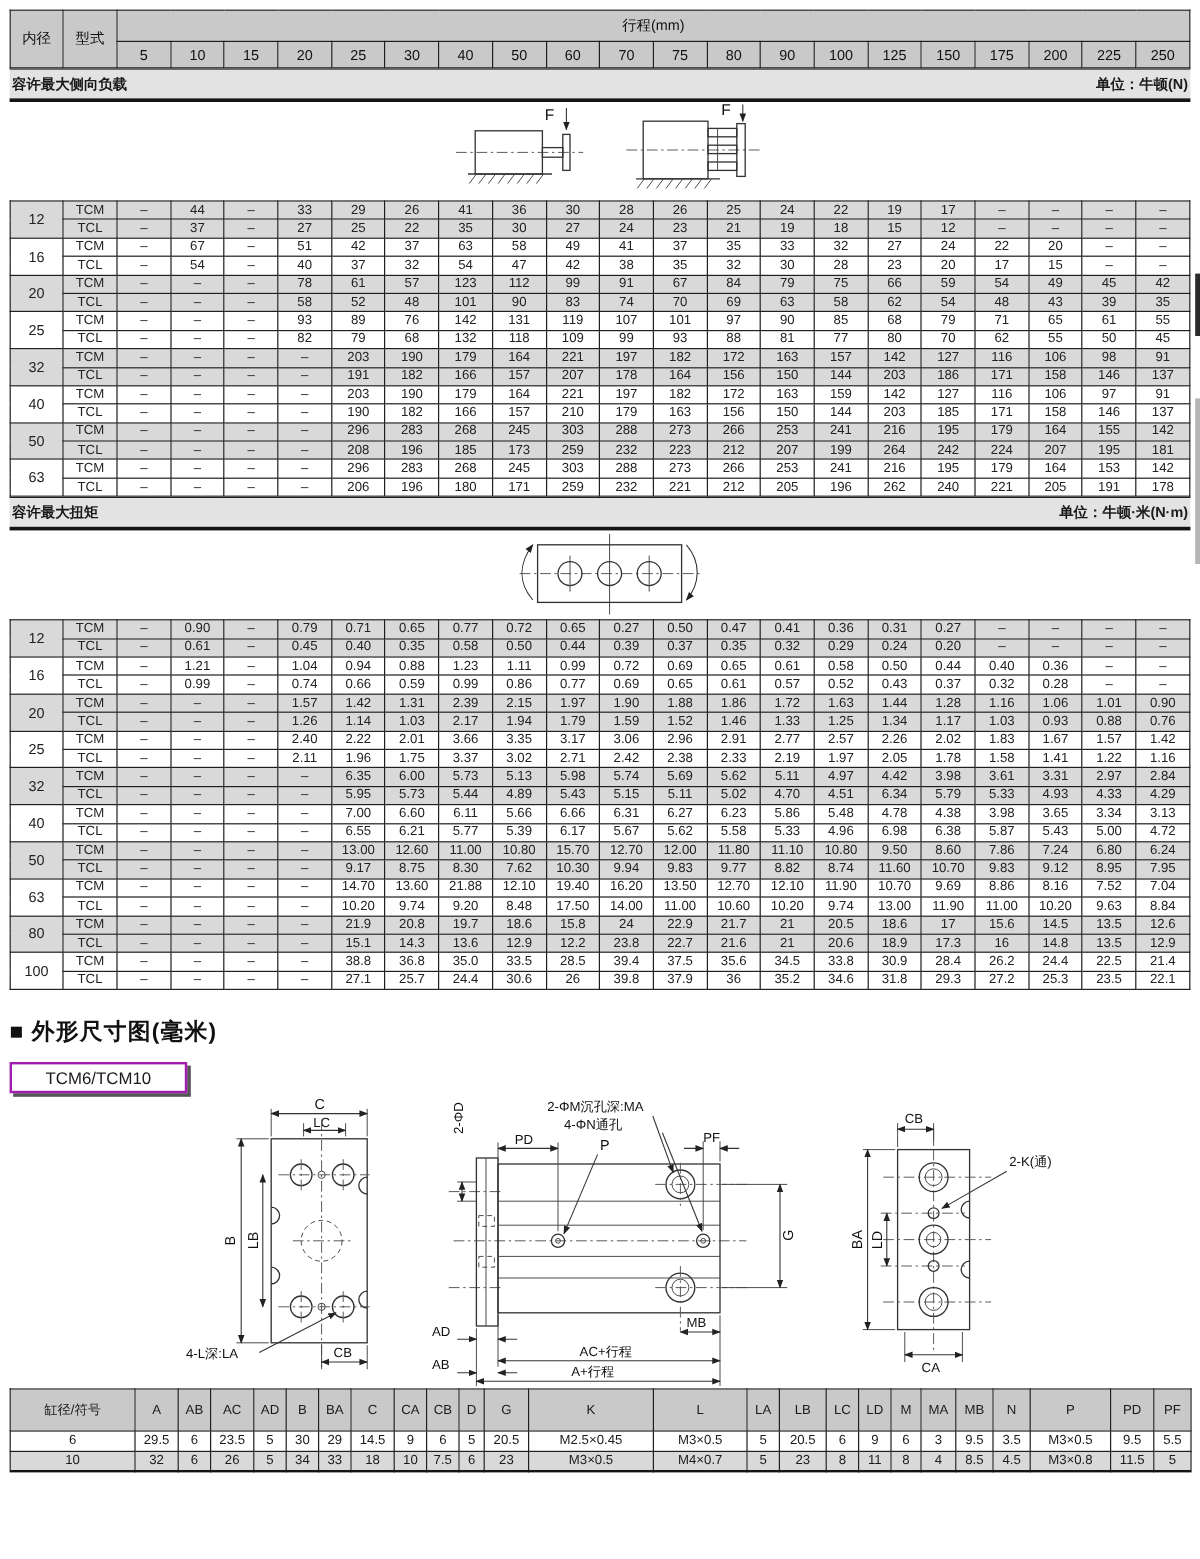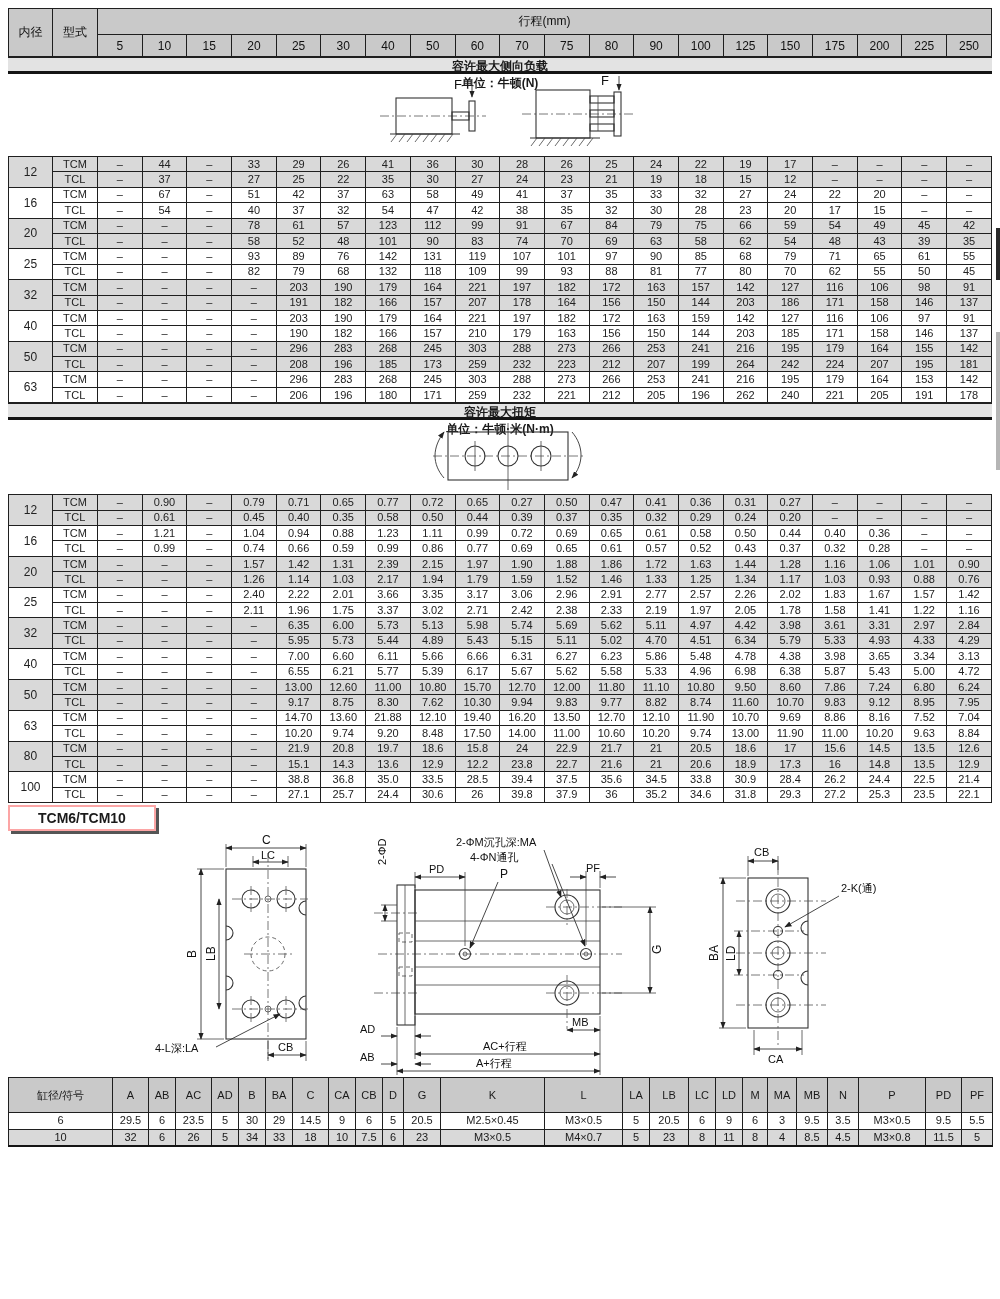--- a/index.html
+++ b/index.html
@@ -14,35 +14,35 @@
 
   table.tbl { border-collapse:collapse; table-layout:fixed; width:984px; }
   table.tbl td { border:1px solid #1f1f1f; text-align:center; vertical-align:middle; padding:0; overflow:hidden; white-space:nowrap; }
 
   
   .hdr-tbl td { background:var(--hdr-bg,#c9c9c9); font-size:12px; color:#111; }
   .hdr-tbl tr.r1 td { height:26px; }
   .hdr-tbl tr.r2 td { height:22px; }
 
   
-  .band { width:984px; height:17px; background:var(--band-bg,#e3e3e3);
+  .band { width:984px; height:28px; background:var(--band-bg,#e3e3e3);
     border-top:1px solid #1f1f1f; border-bottom:3px solid #141414;
     display:flex; justify-content:space-between; align-items:center;
-    font-size:12px; font-weight:bold; padding:0 2px;flex-direction:column; }
+    font-size:12px; font-weight:bold; padding:0 2px; }
 
   .fig { width:984px; display:block; }
 
   
   .data-tbl td { height:15.4px; font-size:11px; line-height:1; color:#222; background:#fff; }
   .data-tbl tr.shade td { background:var(--shade-bg,#d9d9d9); }
   .data-tbl td.bore { font-size:12px; }
   .data-tbl td.typ { font-size:11px; }
 
-  .model-box { display:inline-block; border:2px solid #fca5a5; box-shadow:3px 3px 0 #555;
-    padding:3px 28px; font-size:14px; font-weight:bold; margin:2px 0 2px 0; background:#fff; }
+  .model-box { display:inline-block; border:2px solid #a21caf; box-shadow:3px 3px 0 #555;
+    padding:3px 28px; font-size:14px; font-weight:normal; margin:2px 0 2px 0; background:#fff; }
 
   .drawings { width:984px; height:244px; }
 
   
   .dim-tbl td { height:16.5px; font-size:11px; line-height:1; background:#fff; }
   .dim-tbl tr.hdr td { background:var(--hdr-bg,#c9c9c9); height:35px; }
   .dim-tbl tr.shade td { background:var(--shade-bg,#d9d9d9); }
   .dim-tbl { border-bottom:2px solid #141414; }
 
   svg { display:block; }
@@ -1016,20 +1016,21 @@
           <td>31.8</td>
           <td>29.3</td>
           <td>27.2</td>
           <td>25.3</td>
           <td>23.5</td>
           <td>22.1</td>
         </tr>
       </tbody>
   </table>
 
+  <h2 class="sec-title" style="margin-top:22px;"><span class="bullet">■</span><span>外形尺寸图(毫米)</span></h2>
 
   <div class="model-box"><span>TCM6/TCM10</span></div>
 
   <div class="drawings">
     <svg width="984" height="244" viewBox="0 0 984 244">
 
       <g>
         <line class="thin" x1="218" y1="34" x2="218" y2="11"></line>
         <line class="thin" x1="298" y1="34" x2="298" y2="11"></line>
         <line class="dim" x1="218" y1="15" x2="298" y2="15" marker-start="url(#d-e)" marker-end="url(#d-e)"></line>

